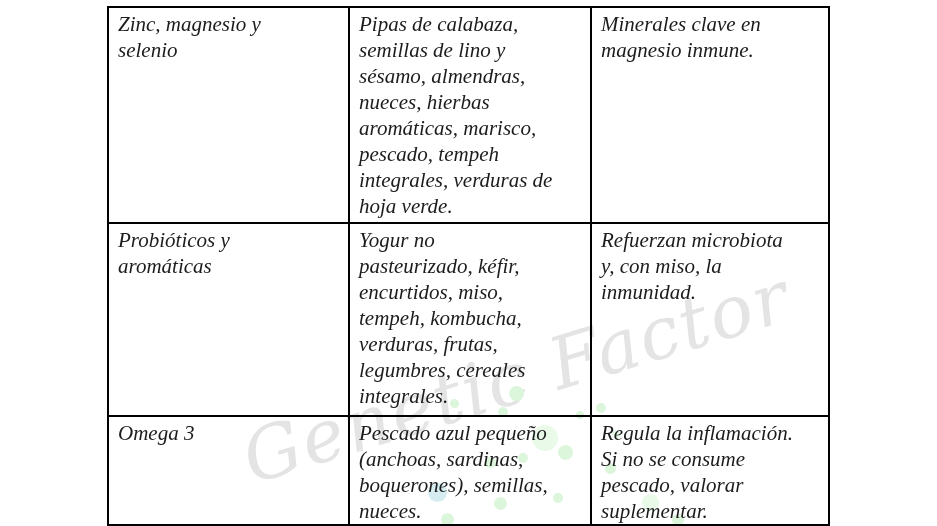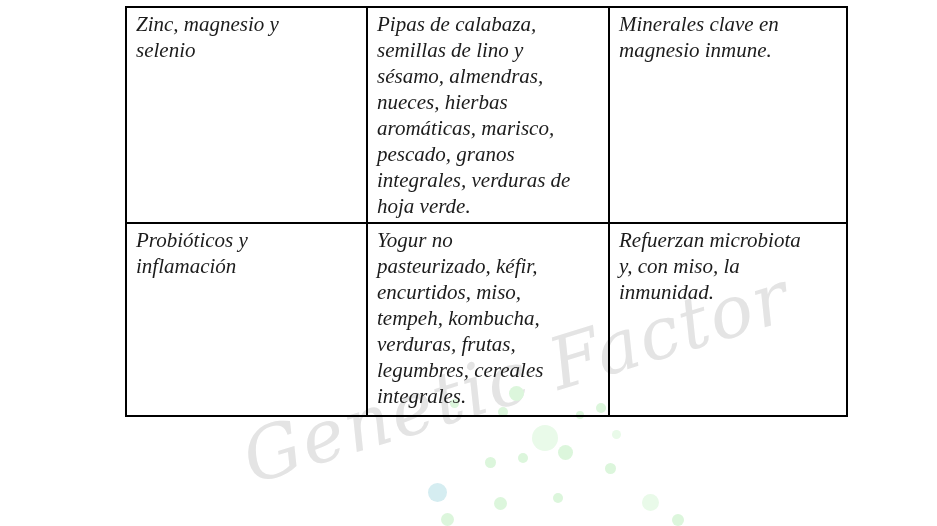--- a/index.html
+++ b/index.html
@@ -29,21 +29,21 @@
   }
   .dots { position: absolute; inset: 0; z-index: 0; pointer-events: none; }
   .dot { position: absolute; border-radius: 50%; }
   .dot.g1 { background: #dcf6dc; }
   .dot.g2 { background: #e9fae9; }
   .dot.b1 { background: #d5edf1; }
 
   
   table.nutri {
     position: absolute;
-    left: 125px;
+    left: 107px;
     top: 6px;
     z-index: 1;
     width: 721px;
     border-collapse: collapse;
     table-layout: fixed;
     background: transparent;
   }
   table.nutri td {
     border: 2px solid #000000;
     vertical-align: top;
@@ -97,36 +97,47 @@
     </colgroup>
     <tbody>
       <tr class="r1">
         <td>Zinc, magnesio y
 selenio</td>
         <td>Pipas de calabaza,
 semillas de lino y
 sésamo, almendras,
 nueces, hierbas
 aromáticas, marisco,
-pescado, granos
+pescado, tempeh
 integrales, verduras de
 hoja verde.</td>
         <td>Minerales clave en
 magnesio inmune.</td>
       </tr>
       <tr class="r2">
         <td>Probióticos y
-inflamación</td>
+aromáticas</td>
         <td>Yogur no
 pasteurizado, kéfir,
 encurtidos, miso,
 tempeh, kombucha,
 verduras, frutas,
 legumbres, cereales
 integrales.</td>
         <td>Refuerzan microbiota
 y, con miso, la
 inmunidad.</td>
       </tr>
+      <tr class="r3">
+        <td>Omega 3</td>
+        <td>Pescado azul pequeño
+(anchoas, sardinas,
+boquerones), semillas,
+nueces.</td>
+        <td>Regula la inflamación.
+Si no se consume
+pescado, valorar
+suplementar.</td>
+      </tr>
     </tbody>
   </table>
 
 </div>
 
 </body></html>

